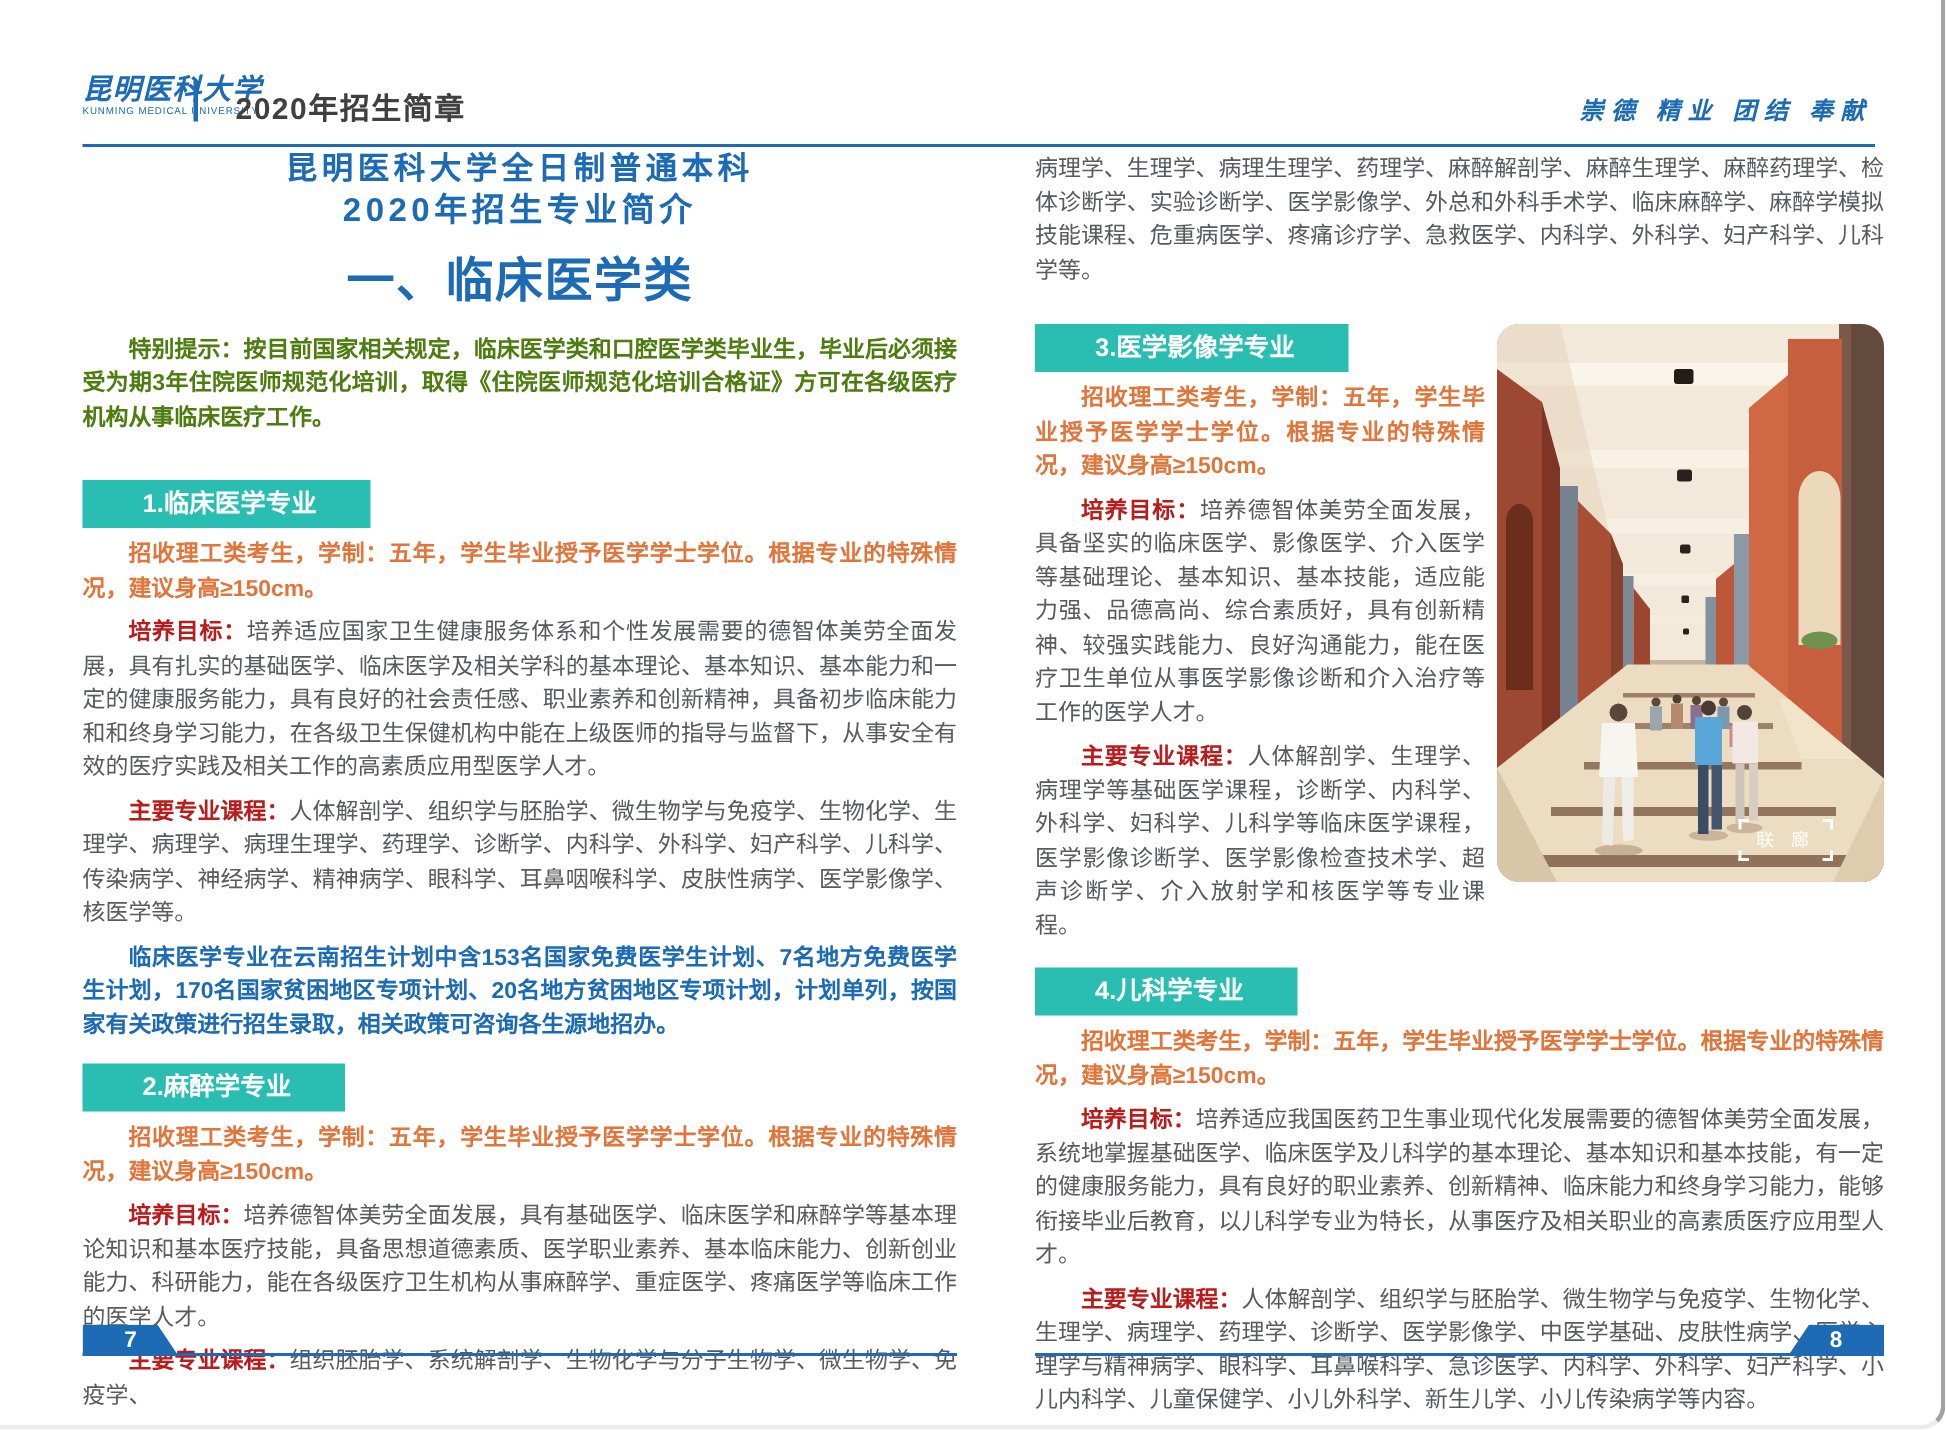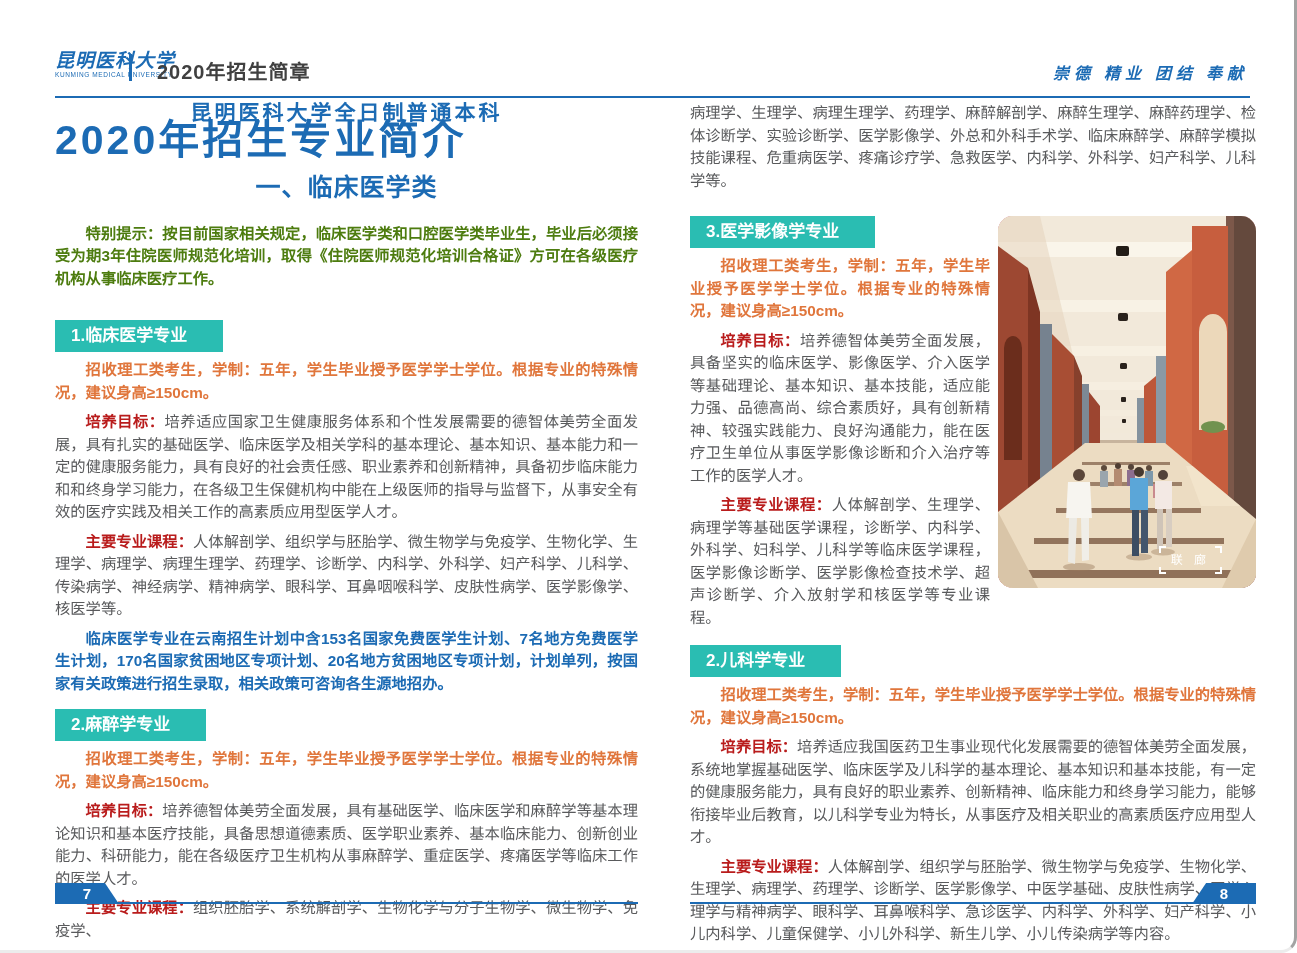--- a/index.html
+++ b/index.html
@@ -19,25 +19,25 @@
   .logo-sep{position:absolute;left:129px;top:54px;width:3px;height:27px;background:#1c6bb4}
   .doc-title{position:absolute;left:157px;top:56px;font-size:20px;font-weight:bold;color:#404040;letter-spacing:1px}
   .motto{position:absolute;right:46px;top:60px;font-family:"Liberation Serif","DejaVu Serif",serif;
     font-style:italic;font-weight:bold;color:#1c6bb4;font-size:16px;letter-spacing:5px}
   .header-rule{position:absolute;left:55px;right:44px;top:96px;height:2px;background:#1c6bb4}
   
   .col{position:absolute;top:102px;font-size:15.3px;line-height:22.5px}
   .col-left{left:55px;width:583px}
   .col-right{left:690px;width:566px}
   .main-title1{text-align:center;color:#1c6bb4;font-weight:bold;font-size:21px;letter-spacing:3px}
-  .main-title2{text-align:left;color:#1c6bb4;font-weight:bold;font-size:41px;letter-spacing:3px;margin-top:4px}
-  .category{text-align:center;color:#1c6bb4;font-weight:bold;font-size:25px;letter-spacing:1px;margin-top:25px}
+  .main-title2{text-align:center;color:#1c6bb4;font-weight:bold;font-size:22px;letter-spacing:3px;margin-top:4px}
+  .category{text-align:center;color:#1c6bb4;font-weight:bold;font-size:32px;letter-spacing:1px;margin-top:25px}
   .notice{margin-top:24px;color:#4d7c0f;font-weight:bold;text-indent:2em;text-align:justify}
   .sec-head{display:inline-block;background:#2abdb2;color:#fff;font-weight:bold;font-size:17px;
-    line-height:1;padding:7px 36px 8px 16px;}
+    line-height:1;padding:7px 36px 8px 40px;}
   .mt-sec1{margin-top:30px}
   .mt-sec2{margin-top:14px}
   .para{text-indent:2em;text-align:justify;margin-top:7px}
   .admission{color:#e0763c;font-weight:bold}
   .lbl{font-weight:bold;color:#b91c1c}
   .plan{color:#1c6bb4;font-weight:bold}
   .continuation{text-align:justify}
   
   .sec3-wrap{display:flex;margin-top:24px}
   .sec3-left{width:300px;flex:none}
@@ -207,21 +207,21 @@
           <span class="cb cb-tl"></span>
           <span class="cb cb-bl"></span>
           <span>联 廊</span>
           <span class="cb cb-tr"></span>
           <span class="cb cb-br"></span>
         </div>
       </div>
     </div>
 
     <div>
-      <div class="sec-head mt-sec4">2.儿科学专业</div>
+      <div class="sec-head mt-sec4">4.儿科学专业</div>
       <p class="para admission">招收理工类考生，学制：五年，学生毕业授予医学学士学位。根据专业的特殊情况，建议身高≥150cm。</p>
       <p class="para"><span class="lbl">培养目标：</span><span>培养适应我国医药卫生事业现代化发展需要的德智体美劳全面发展，系统地掌握基础医学、临床医学及儿科学的基本理论、基本知识和基本技能，有一定的健康服务能力，具有良好的职业素养、创新精神、临床能力和终身学习能力，能够衔接毕业后教育，以儿科学专业为特长，从事医疗及相关职业的高素质医疗应用型人才。</span></p>
       <p class="para"><span class="lbl">主要专业课程：</span><span>人体解剖学、组织学与胚胎学、微生物学与免疫学、生物化学、生理学、病理学、药理学、诊断学、医学影像学、中医学基础、皮肤性病学、医学心理学与精神病学、眼科学、耳鼻喉科学、急诊医学、内科学、外科学、妇产科学、小儿内科学、儿童保健学、小儿外科学、新生儿学、小儿传染病学等内容。</span></p>
     </div>
   </div>
 
   <div class="footer footer-left">
     <div class="line"></div>
     <div class="page-tab tab-left">7</div>
   </div>

